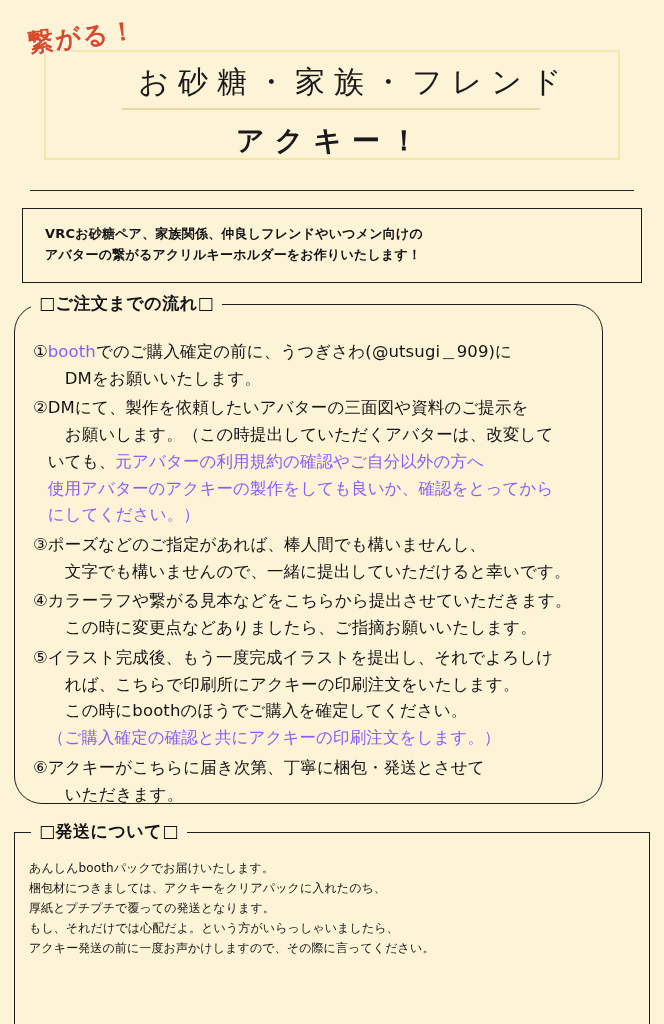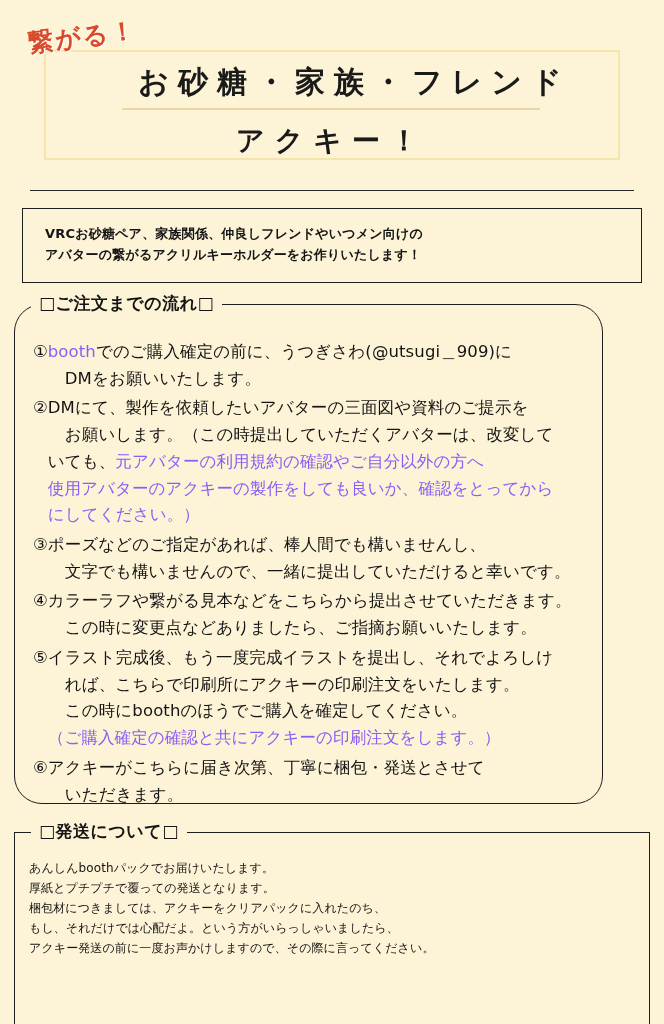--- a/index.html
+++ b/index.html
@@ -46,21 +46,21 @@
   }
   .title-main {
     position: absolute;
     left: 0;
     right: 0;
     top: 62px;
     text-align: center;
     font-size: 30px;
     letter-spacing: 9px;
     color: #1a1a1a;
-    font-weight: 700;
+    font-weight: 400;
     z-index: 3;
     margin-left: 45px;
   }
   .title-underline {
     position: absolute;
     left: 122px;
     width: 418px;
     top: 108px;
     border-bottom: 2px solid #e8d9a4;
     z-index: 2;
@@ -233,18 +233,18 @@
           <span class="ln indent"><span>いただきます。</span></span>
         </div>
       </div>
     </div>
 </div>
 
 <div class="section" id="ship-section">
   <div class="section-legend">□発送について□</div>
   <div class="ship-body" id="ship-body">
       <div class="ship-line">あんしんboothパックでお届けいたします。</div>
+      <div class="ship-line">梱包材につきましては、アクキーをクリアパックに入れたのち、</div>
       <div class="ship-line">厚紙とプチプチで覆っての発送となります。</div>
-      <div class="ship-line">梱包材につきましては、アクキーをクリアパックに入れたのち、</div>
       <div class="ship-line">もし、それだけでは心配だよ。という方がいらっしゃいましたら、</div>
       <div class="ship-line">アクキー発送の前に一度お声かけしますので、その際に言ってください。</div>
     </div>
 </div>
 
 </body></html>

